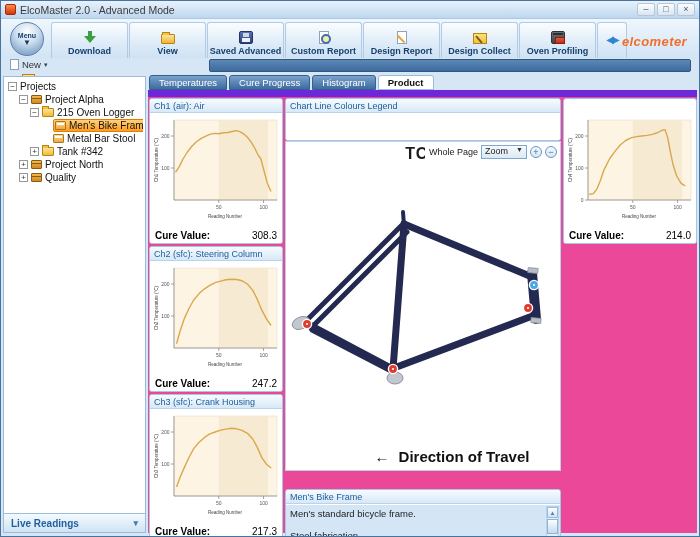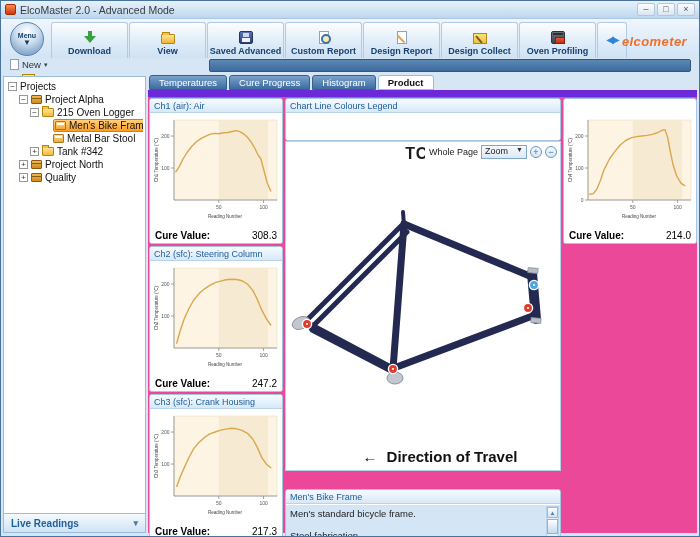--- a/index.html
+++ b/index.html
@@ -95,21 +95,21 @@
 
   .legendpanel{left:137px;top:16px;width:276px;height:43px;}
   .legendbody{position:absolute;left:0;right:0;top:15px;bottom:0;background:#fff;}
 
   .canvas{position:absolute;left:137px;top:59px;width:276px;height:330px;background:#fff;border:1px solid #b8d2ea;}
   .top-label{position:absolute;top:3px;left:0;width:100%;text-align:center;font-size:16px;font-weight:bold;letter-spacing:1px;color:#1a1a1a;}
   .zoombar{position:absolute;top:3px;right:3px;display:flex;align-items:center;gap:3px;font-size:9px;color:#222;background:#fff;padding-left:4px;}
   .zsel{width:46px;height:14px;border:1px solid #7fa8cc;background:linear-gradient(#f6fafd,#dbe8f4);display:flex;justify-content:space-between;padding:0 3px;cursor:pointer;}
   .zsel .zcaret{font-size:7px;color:#333;}
   .zbtn{width:12px;height:12px;border-radius:50%;border:1px solid #6a96c4;background:linear-gradient(#f3f9fe,#d7e7f6);color:#2f6da8;font-size:9px;line-height:10px;text-align:center;cursor:pointer;}
-  .dir{position:absolute;bottom:5px;left:4px;width:100%;text-align:center;font-size:15px;font-weight:bold;color:#111;padding-left:26px;}
+  .dir{position:absolute;bottom:5px;left:16px;width:100%;text-align:center;font-size:15px;font-weight:bold;color:#111;padding-left:26px;}
   .dir .ar{margin-right:9px;}
   .framewrap{position:absolute;left:0;top:0;width:276px;height:330px;}
 
   .descpanel{left:137px;top:392px;width:276px;height:66px;}
   .descbody{position:absolute;left:0;right:0;top:15px;bottom:0;background:#d4e5f5;padding:3px 18px 3px 4px;font-size:9.5px;color:#222;}
   .dline{margin-bottom:11px;white-space:nowrap;}
   .vscroll{position:absolute;right:1px;top:16px;bottom:1px;width:13px;background:#e6eff9;border:1px solid #b9d3ea;}
   .varrow{position:absolute;left:0;right:0;height:11px;background:linear-gradient(#fdfeff,#cfe1f2);border:1px solid #9cbcd9;font-size:6px;line-height:10px;text-align:center;color:#4a7ab0;cursor:pointer;}
   .varrow.up{top:0;} .varrow.dn{bottom:0;}
   .vthumb{position:absolute;left:0;right:0;top:12px;height:15px;background:linear-gradient(#fdfeff,#c5daee);border:1px solid #8fb4d6;cursor:grab;}

